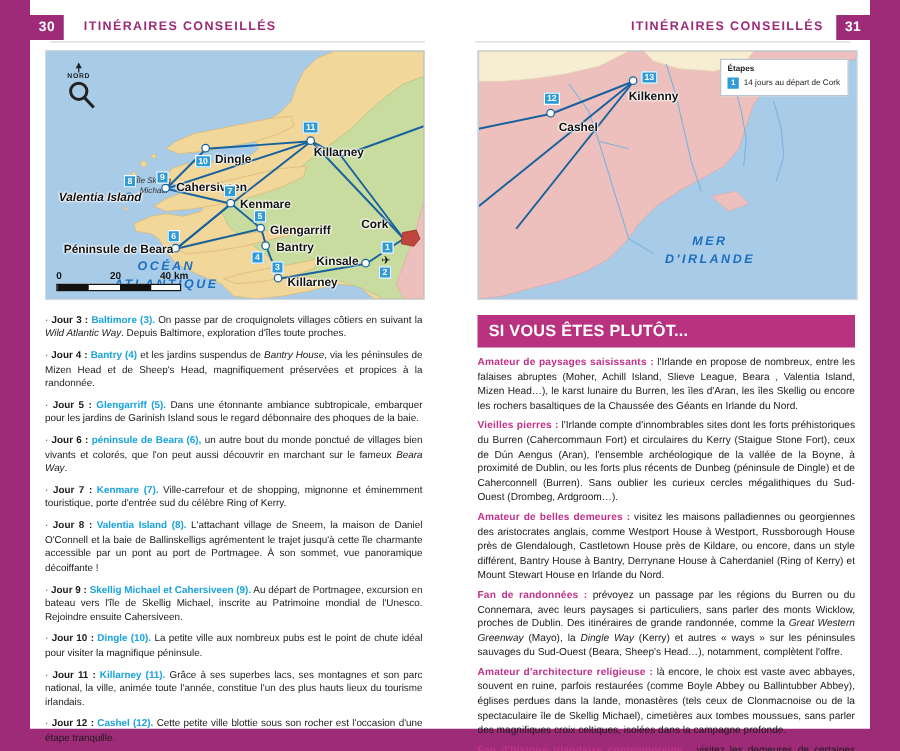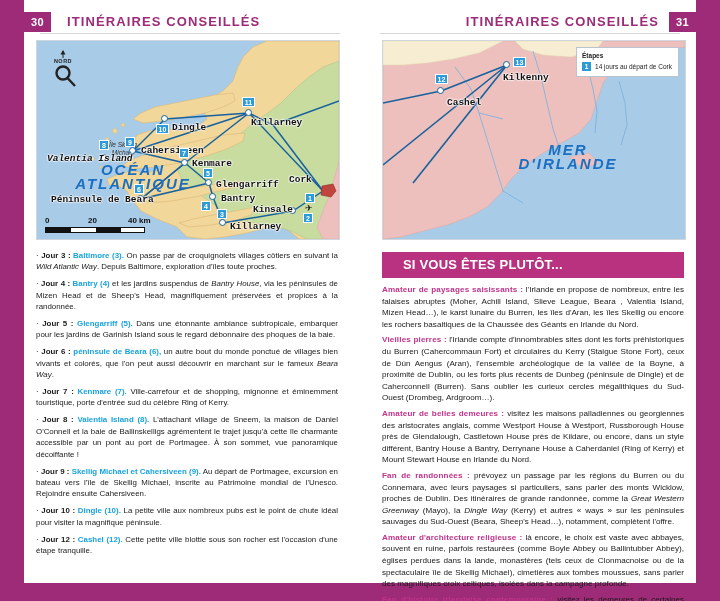--- a/index.html
+++ b/index.html
@@ -19,21 +19,21 @@
   
   .hdr{position:absolute;top:12px;height:20px;}
   .hdr-left{left:24px;}
   .hdr-right{right:24px;}
   .folio{
     display:inline-block;background:#9d2b77;color:#ffffff;
     font-size:11px;font-weight:bold;line-height:20px;
     padding:0 7px;vertical-align:top;letter-spacing:.4px;
   }
   .hdr-title{
-    display:inline-block;color:#9d2b77;font-size:13px;font-weight:bold;
+    display:inline-block;color:#9d2b77;font-size:10px;font-weight:bold;
     line-height:20px;letter-spacing:1.1px;vertical-align:top;
   }
   .hdr-left .hdr-title{margin-left:16px;}
   .hdr-right .hdr-title{margin-right:10px;}
 
   
   .hdr-rule{position:absolute;top:33px;height:1px;background:#d8d8d8;}
   .hdr-rule.l{left:40px;width:300px;}
   .hdr-rule.r{left:380px;width:300px;}
 
@@ -42,28 +42,28 @@
   .col-l{left:36px;}
   .col-r{left:382px;}
 
   
   .map{position:relative;width:302px;height:198px;border:1px solid #cfd6dd;
        background:#a8cbe8;overflow:hidden;}
   .map svg{position:absolute;left:0;top:0;}
 
   .sea-label{
     position:absolute;color:#1b6fc0;font-weight:bold;font-style:italic;
-    font-size:15px;letter-spacing:2px;text-align:center;line-height:14px;
+    font-size:10px;letter-spacing:2px;text-align:center;line-height:14px;
     pointer-events:none;
+    margin-top:44px;
   }
   .city-label{
     position:absolute;color:#111;font-size:9.5px;font-weight:bold;
     white-space:nowrap;pointer-events:none;
     text-shadow:0 0 2px #fff,0 0 2px #fff,0 0 2px #fff,0 0 2px #fff;
-    font-family:Liberation Mono, monospace;
   }
   .city-label.ital{font-style:italic;font-weight:bold;}
   .small-ital{
     position:absolute;color:#333;font-size:6.5px;font-style:italic;
     text-align:center;line-height:8px;white-space:nowrap;
   }
   .dot{
     position:absolute;width:7px;height:7px;border-radius:50%;
     background:#fff;border:1.6px solid #17619e;box-sizing:border-box;
   }
@@ -112,21 +112,21 @@
   .body-text p{margin:0 0 5.5px 0;}
   .body-text p:last-child{margin-bottom:0;}
   .bullet{color:#1a1a1a;}
   b.day{font-weight:bold;color:#1a1a1a;}
   .place{color:#1aa3dd;font-weight:bold;}
   i{font-style:italic;}
 
   
   .panel-title{
     margin-top:12px;background:#b8327f;color:#ffffff;font-weight:bold;
-    font-size:13px;letter-spacing:.2px;padding:5px 9px 6px 21px;display:block;
+    font-size:13px;letter-spacing:.2px;padding:5px 9px 6px 9px;display:block;
   }
   .panel-body{
     margin-top:6px;font-size:8.1px;line-height:11.6px;color:#1a1a1a;
     text-align:justify;
   }
   .panel-body p{margin:0 0 4px 0;}
   .panel-body p:last-child{margin-bottom:0;}
   .lead{color:#c0338a;font-weight:bold;letter-spacing:.15px;}
 </style>
 </head>
@@ -287,20 +287,21 @@
 
     <div class="body-text">
       <p><span class="bullet">·&nbsp;</span><b class="day">Jour 3 : </b><span class="place">Baltimore (3).</span><span> On passe par de croquignolets villages côtiers en suivant la <i>Wild Atlantic Way</i>. Depuis Baltimore, exploration d'îles toute proches.</span></p>
       <p><span class="bullet">·&nbsp;</span><b class="day">Jour 4 : </b><span class="place">Bantry (4)</span><span> et les jardins suspendus de <i>Bantry House</i>, via les péninsules de Mizen Head et de Sheep's Head, magnifiquement préservées et propices à la randonnée.</span></p>
       <p><span class="bullet">·&nbsp;</span><b class="day">Jour 5 : </b><span class="place">Glengarriff (5).</span><span> Dans une étonnante ambiance subtropicale, embarquer pour les jardins de Garinish Island sous le regard débonnaire des phoques de la baie.</span></p>
       <p><span class="bullet">·&nbsp;</span><b class="day">Jour 6 : </b><span class="place">péninsule de Beara (6),</span><span> un autre bout du monde ponctué de villages bien vivants et colorés, que l'on peut aussi découvrir en marchant sur le fameux <i>Beara Way</i>.</span></p>
       <p><span class="bullet">·&nbsp;</span><b class="day">Jour 7 : </b><span class="place">Kenmare (7).</span><span> Ville-carrefour et de shopping, mignonne et éminemment touristique, porte d'entrée sud du célèbre Ring of Kerry.</span></p>
       <p><span class="bullet">·&nbsp;</span><b class="day">Jour 8 : </b><span class="place">Valentia Island (8).</span><span> L'attachant village de Sneem, la maison de Daniel O'Connell et la baie de Ballinskelligs agrémentent le trajet jusqu'à cette île charmante accessible par un pont au port de Portmagee. À son sommet, vue panoramique décoiffante !</span></p>
       <p><span class="bullet">·&nbsp;</span><b class="day">Jour 9 : </b><span class="place">Skellig Michael et Cahersiveen (9).</span><span> Au départ de Portmagee, excursion en bateau vers l'île de Skellig Michael, inscrite au Patrimoine mondial de l'Unesco. Rejoindre ensuite Cahersiveen.</span></p>
       <p><span class="bullet">·&nbsp;</span><b class="day">Jour 10 : </b><span class="place">Dingle (10).</span><span> La petite ville aux nombreux pubs est le point de chute idéal pour visiter la magnifique péninsule.</span></p>
+      <p><span class="bullet">·&nbsp;</span><b class="day">Jour 11 : </b><span class="place">Killarney (11).</span><span> Grâce à ses superbes lacs, ses montagnes et son parc national, la ville, animée toute l'année, constitue l'un des plus hauts lieux du tourisme irlandais.</span></p>
       <p><span class="bullet">·&nbsp;</span><b class="day">Jour 12 : </b><span class="place">Cashel (12).</span><span> Cette petite ville blottie sous son rocher est l'occasion d'une étape tranquille.</span></p>
 
     </div>
   </div>
 
   <div class="col col-r">
 
     <div class="map">
       <svg width="302" height="198" viewBox="0 0 302 198">
         <rect x="0" y="0" width="302" height="198" fill="#a8cbe8"></rect>

